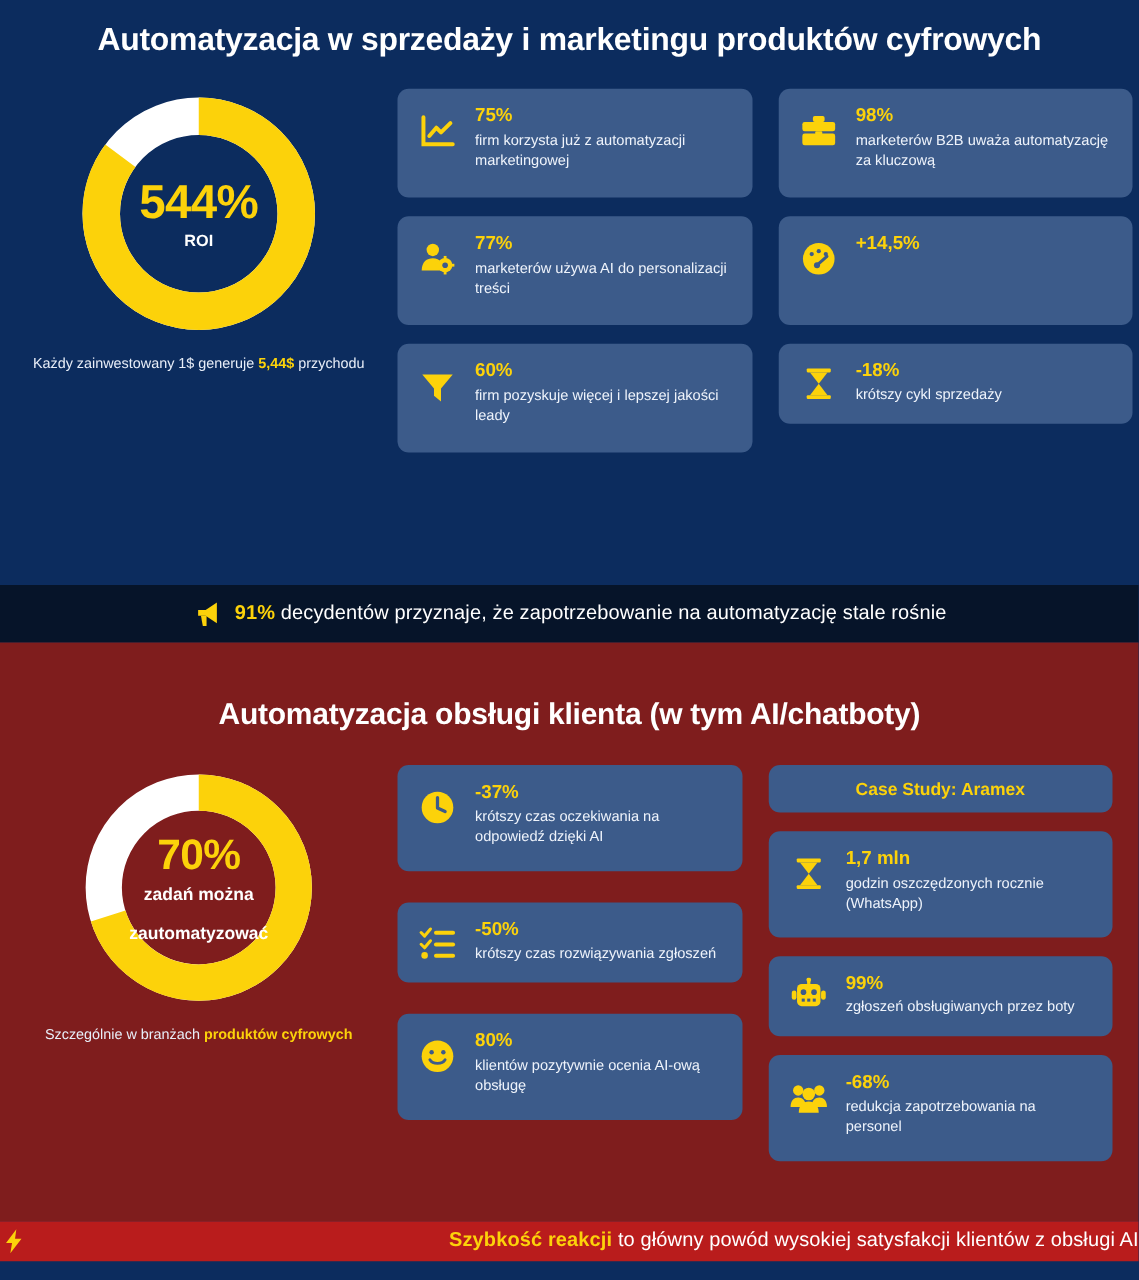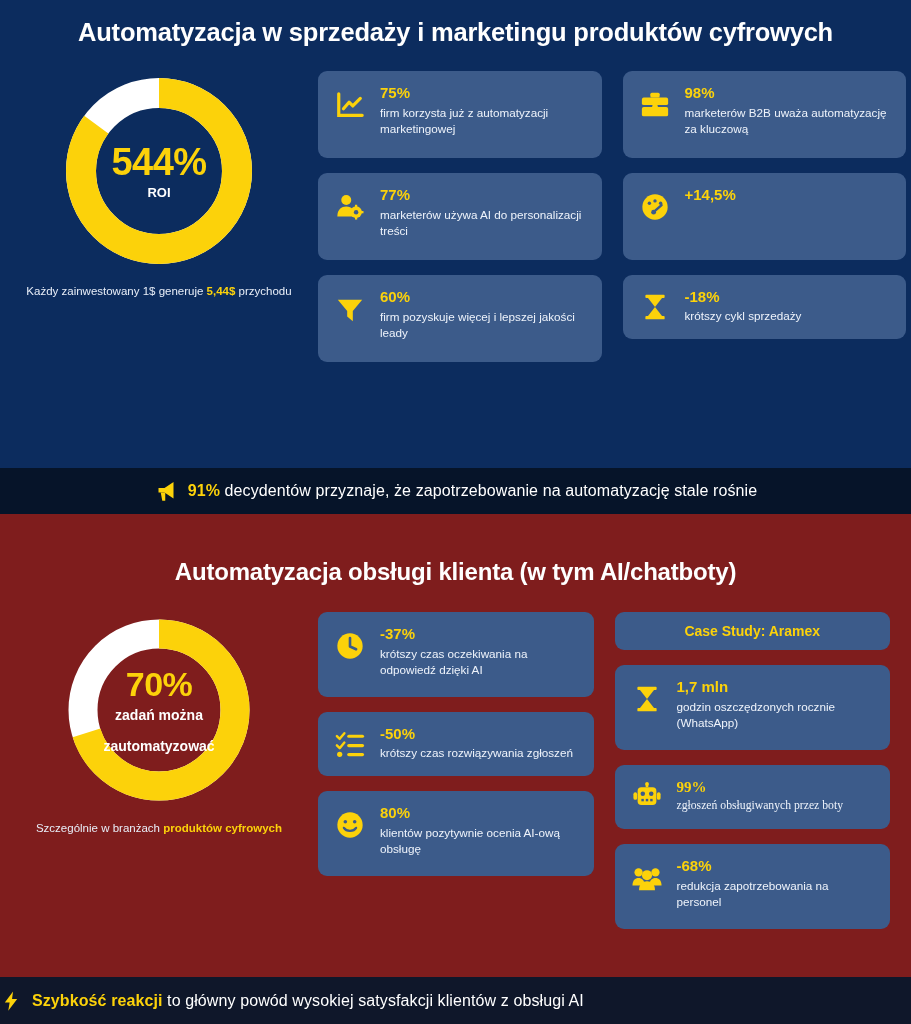--- a/index.html
+++ b/index.html
@@ -15,22 +15,22 @@
   .section{position:relative;width:911px;}
   .sec-top{height:468px;background:#0c2c5e;}
   .banner{
     height:46px;background:#061429;
     display:flex;align-items:center;justify-content:center;
     gap:10px;
   }
   .banner-text{font-size:16px;color:#ffffff;letter-spacing:.1px;}
   .banner-text b{color:#fcd20a;font-weight:bold;}
   .sec-mid{height:463px;background:#7f1d1d;}
-  .sec-bottom{height:47px;background:#0f172a;
-    display:flex;align-items:center;justify-content:flex-start;gap:10px;}
+  .sec-bottom{height:32px;background:#b91c1c;
+    display:flex;align-items:center;justify-content:space-between;gap:10px;}
 
   h1.title{
     margin:0;padding:18px 0 0 0;
     text-align:center;
     font-size:25.5px;font-weight:bold;color:#ffffff;
     letter-spacing:-.2px;
   }
   h2.title2{
     margin:0;padding:44px 0 0 0;
     text-align:center;
@@ -228,21 +228,21 @@
           <div class="donut-sub small" style="margin-top:12px;">zautomatyzować</div>
         </div>
       </div>
       <div class="donut-cap">
         <span>Szczególnie w branżach </span><b>produktów cyfrowych</b><span></span>
       </div>
     </div>
 
     <div class="cards-col" style="padding-right:21px;gap:21px;">
 
-      <div class="col" style="flex:1;gap:15px;">
+      <div class="col" style="flex:1;gap:25px;">
 
         <div class="card" style="height:85px;">
           <span class="ico">
             <svg width="30" height="30" viewBox="0 0 32 32">
               <circle cx="16" cy="16" r="13.5" fill="#fcd20a"></circle>
               <path d="M16 7.5 L16 16.5 L22.5 19.5" stroke="#3c5b8a" stroke-width="2.8" fill="none" stroke-linecap="round" stroke-linejoin="round"></path>
             </svg>
           </span>
           <div class="body">
             <div class="stat">-37%</div>
@@ -296,21 +296,21 @@
               <path d="M8 5.6 L24 5.6 L16 16 Z" fill="#fcd20a"></path>
               <path d="M8 26.4 L24 26.4 L16 16 Z" fill="#fcd20a"></path>
             </svg>
           </span>
           <div class="body">
             <div class="stat">1,7 mln</div>
             <div class="desc">godzin oszczędzonych rocznie (WhatsApp)</div>
           </div>
         </div>
 
-        <div class="card" style="height:64px;align-items:center;font-family:Liberation Serif, serif;">
+        <div class="card" style="height:64px;align-items:center;">
           <span class="ico" style="margin-top:0;">
             <svg width="30" height="30" viewBox="0 0 32 32">
               <rect x="14.6" y="1.5" width="2.8" height="4" fill="#fcd20a"></rect>
               <circle cx="16" cy="2" r="2" fill="#fcd20a"></circle>
               <rect x="6" y="5.5" width="20" height="19" rx="4" fill="#fcd20a"></rect>
               <rect x="1.5" y="11" width="4" height="8" rx="2" fill="#fcd20a"></rect>
               <rect x="26.5" y="11" width="4" height="8" rx="2" fill="#fcd20a"></rect>
               <circle cx="11.5" cy="12.5" r="2.4" fill="#3c5b8a"></circle>
               <circle cx="20.5" cy="12.5" r="2.4" fill="#3c5b8a"></circle>
               <rect x="10" y="18" width="2.6" height="2.6" fill="#3c5b8a"></rect>

